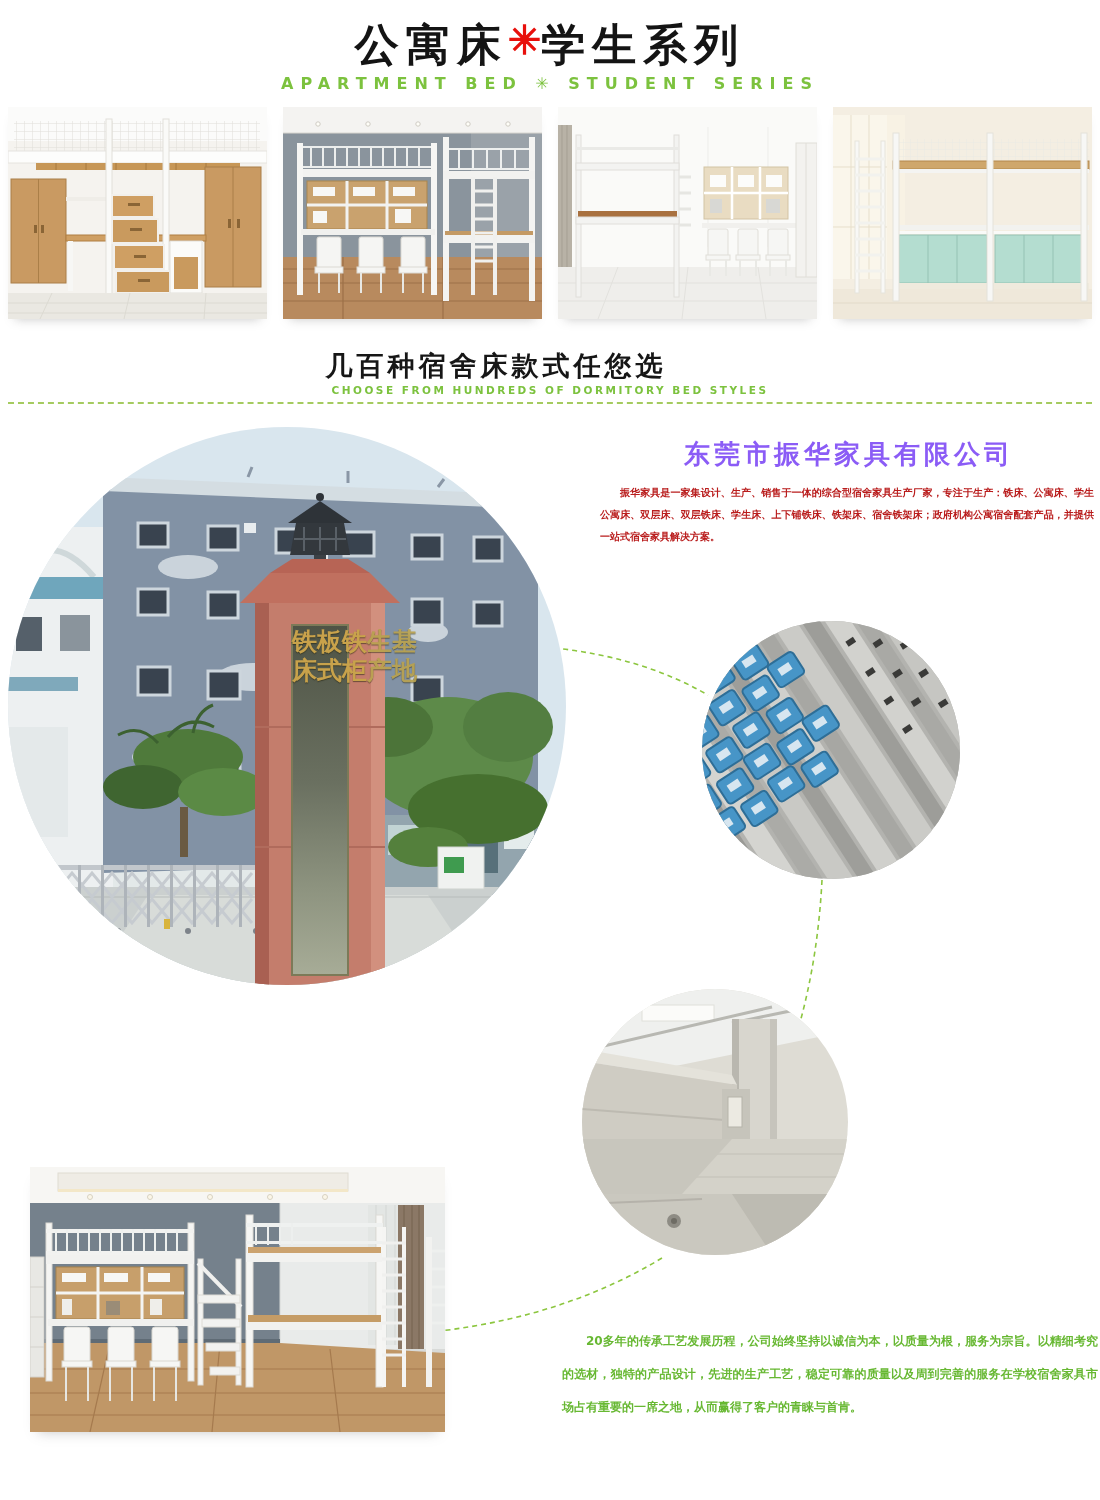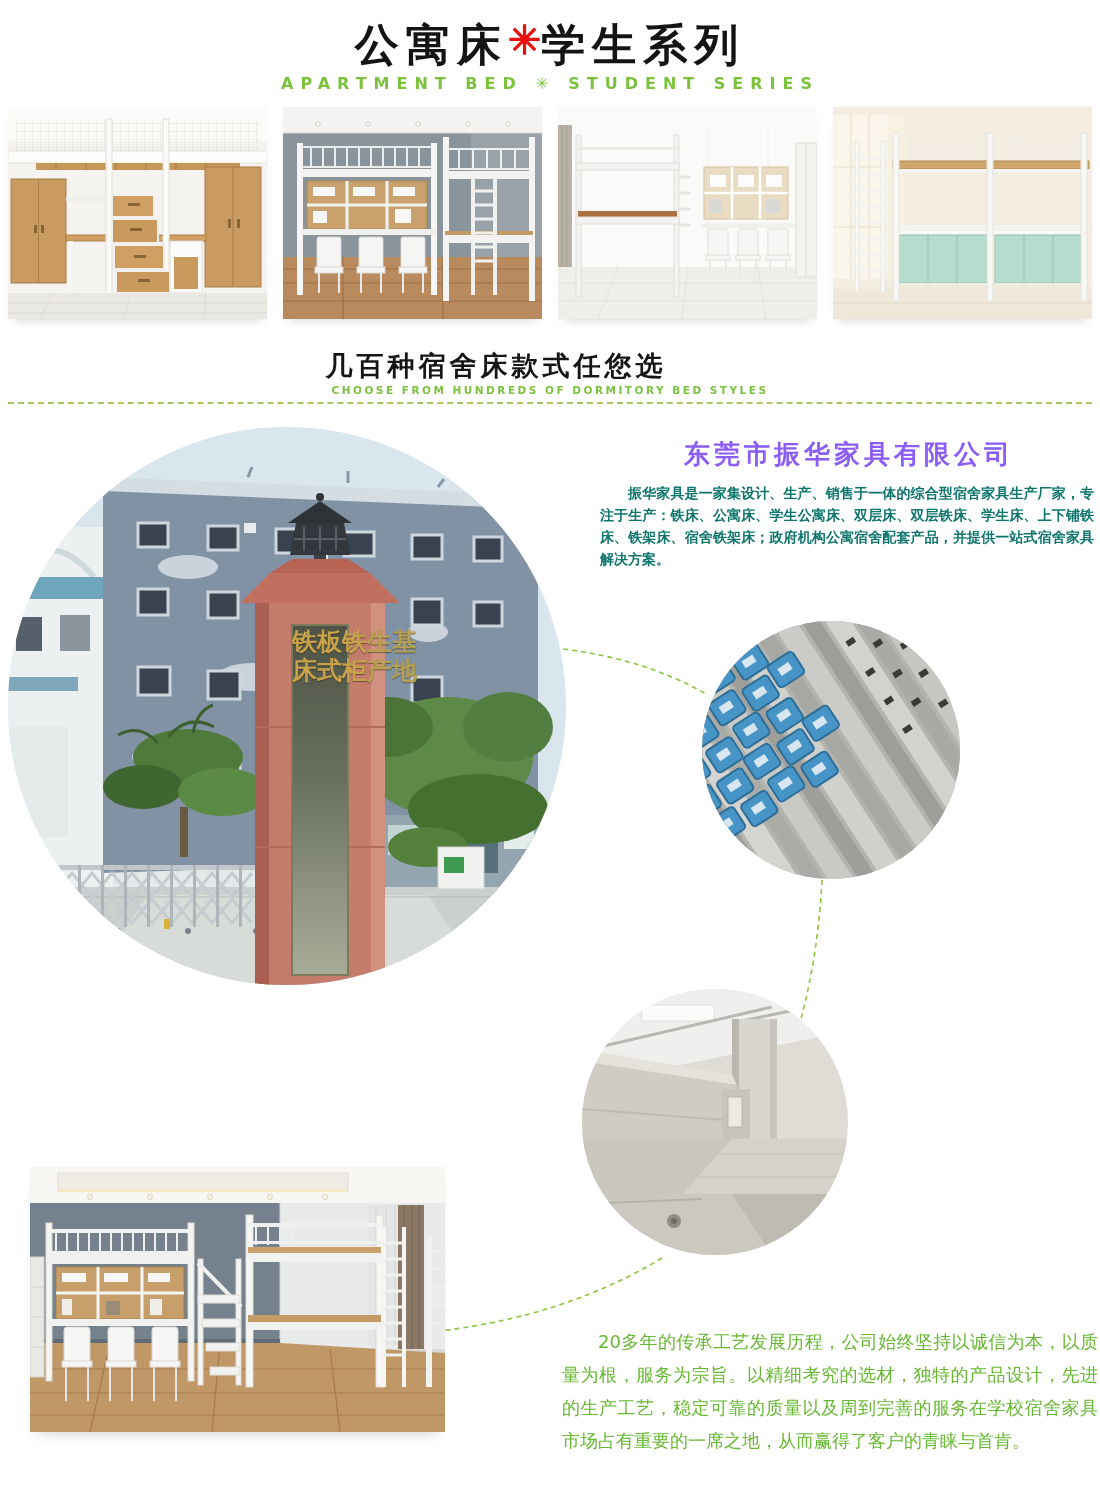--- a/index.html
+++ b/index.html
@@ -44,27 +44,27 @@
       box-shadow:0 8px 12px -8px rgba(130,130,130,.45);}
   .room-photo svg{display:block;width:100%;height:100%;}
   
   .company-name{
     left:600px;top:437px;width:498px;text-align:center;
     font-family:"DejaVu Serif",serif;font-weight:bold;
     font-size:26px;letter-spacing:4px;color:#8b5cf6;
   }
   .about-para{
     left:600px;top:482px;width:494px;
-    font-size:14px;line-height:22px;color:#0f766e;
+    font-size:10px;line-height:22px;color:#b91c1c;
     text-align:justify;text-indent:2em;font-weight:bold;
   }
   .history-para{
     left:562px;top:1325px;width:536px;
-    font-size:18px;line-height:33px;color:#67b832;
-    text-align:justify;text-indent:2em;font-weight:normal;
+    font-size:12px;line-height:33px;color:#67b832;
+    text-align:justify;text-indent:2em;font-weight:bold;
   }
   
   .sign-overlay{
     position:absolute;left:284px;top:200px;width:56px;height:346px;
     display:flex;flex-direction:row;justify-content:space-between;
     color:#c8a24b;font-weight:bold;
     text-shadow:0 1px 1px rgba(35,35,15,.55);
   }
   .sign-line{width:30px;margin:0 auto;font-size:25px;line-height:29px;
     word-break:break-all;text-align:center;font-family:"DejaVu Serif",serif;}

